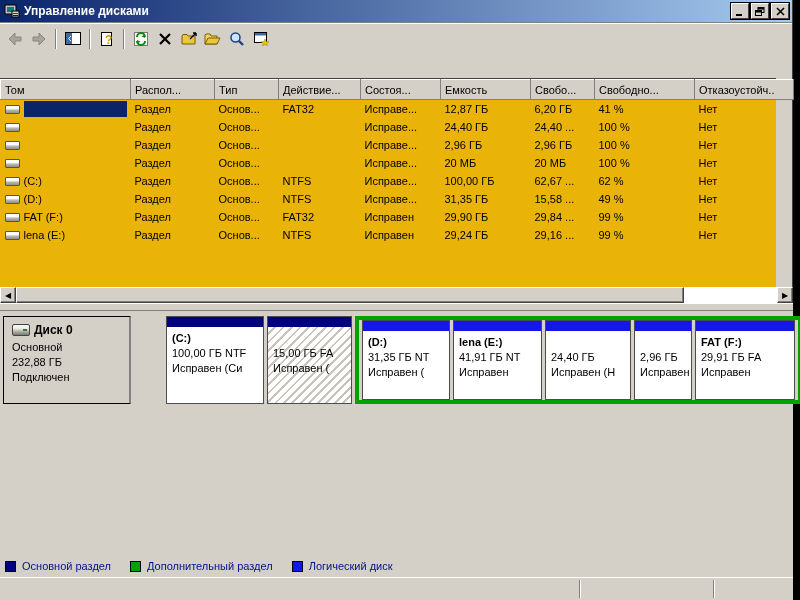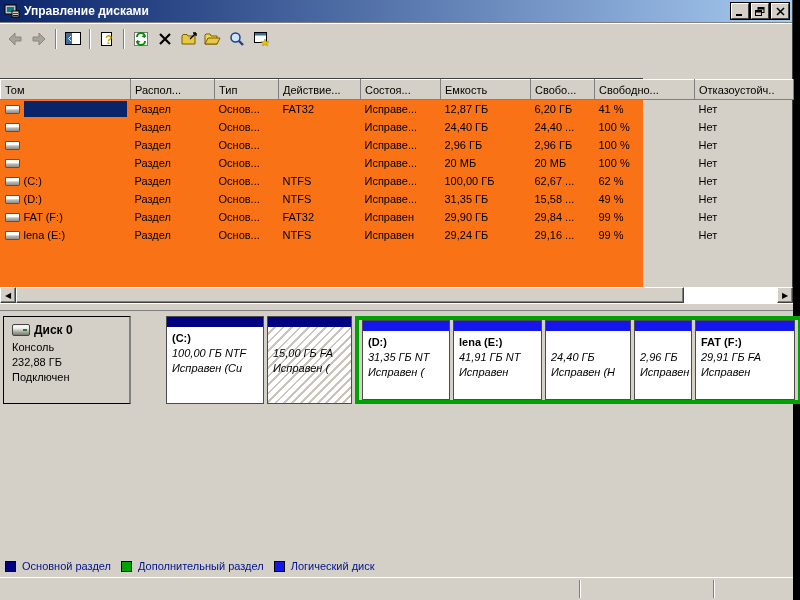--- a/index.html
+++ b/index.html
@@ -26,22 +26,22 @@
 
   
   .toolbar { height:32px; display:flex; align-items:center; padding-left:4px; gap:2px;
              border-top:1px solid #808080; background:#D4D0C8;
              box-shadow:inset 0 1px 0 #fff; }
   .tbtn { width:22px; height:22px; display:flex; align-items:center; justify-content:center; }
   .tsep { width:2px; height:20px; border-left:1px solid #808080; border-right:1px solid #fff;
           margin:0 3px; }
 
   
-  .listpane { position:absolute; left:0; top:78px; width:643px; height:225px;
-              background:#f97316; border-top:1px solid #404040; }
+  .listpane { position:absolute; left:0; top:78px; width:776px; height:225px;
+              background:#eab308; border-top:1px solid #404040; }
   table.vols { border-collapse:collapse; table-layout:fixed; width:793px; }
   table.vols th { height:20px; background:#D4D0C8; font-weight:normal; text-align:left;
                   padding:0 4px; overflow:hidden; white-space:nowrap;
                   border:1px solid; border-color:#fff #808080 #808080 #fff; }
   table.vols td { height:18px; padding:0 4px; overflow:hidden; white-space:nowrap;
                   vertical-align:middle; }
   .namecell { display:flex; align-items:center; gap:4px; height:18px; }
   .disk-ico { width:15px; height:9px; flex:none; border:1px solid #54544c; border-radius:1px;
               background:linear-gradient(#fdfdfd 35%,#b8b8b0 60%,#8f8f87); }
   .namelabel { flex:1; height:16px; line-height:16px; }
@@ -78,27 +78,27 @@
                      background:#2e7d32; }
   .dline { line-height:15px; }
 
   .parts { display:flex; align-items:stretch; height:88px; margin-left:3px; }
   .part { border:1px solid #4c4c4c; background:#fff; display:flex; flex-direction:column;
           margin-right:3px; overflow:hidden; }
   .band { height:10px; width:100%; flex:none; }
   .pbody { flex:1; padding:4px 2px 2px 5px; overflow:hidden; background:#fff; }
   .pbody.hatched { background:repeating-linear-gradient(135deg,#fff 0 4px,#c8c4bc 4px 6px); }
   .plabel { font-weight:bold; height:15px; line-height:15px; white-space:nowrap; overflow:hidden; }
-  .pline { height:15px; line-height:15px; white-space:nowrap; overflow:hidden;font-style:italic; }
+  .pline { height:15px; line-height:15px; white-space:nowrap; overflow:hidden; }
   .extframe { display:flex; border:4px solid #00A202; margin-right:3px; padding:0 0 0 3px;
               background:#D4D0C8; }
   .extframe .part:last-child { margin-right:3px; }
 
   
-  .legend { position:absolute; left:5px; bottom:5px; display:flex; align-items:center; gap:10px;
+  .legend { position:absolute; left:5px; bottom:5px; display:flex; align-items:center; gap:19px;
             color:#00128a; }
   .lg-item { display:flex; align-items:center; gap:6px; }
   .lg-sq { width:11px; height:11px; border:1px solid #000; flex:none; }
 
   
   .taskbar { position:absolute; left:0; top:577px; width:793px; height:23px; background:#D4D0C8;
              border-top:1px solid #fff; }
   .tk-div { position:absolute; top:2px; bottom:2px; width:2px;
             border-left:1px solid #808080; border-right:1px solid #fff; }
 
@@ -379,21 +379,21 @@
 
   <div class="splitter"></div>
 
   <div class="graphpane">
     <div class="diskrow">
       <div class="diskhdr">
         <div class="dtitle">
           <span class="drive-ico"></span>
           <span>Диск 0</span>
         </div>
-        <div class="dline">Консоль</div>
+        <div class="dline">Основной</div>
         <div class="dline">232,88 ГБ</div>
         <div class="dline">Подключен</div>
       </div>
 
       <div class="parts">
 
         <div class="part" style="width:98px">
           <div class="band" style="background-color: rgb(0, 0, 128);"></div>
           <div class="pbody">
             <div class="plabel">(C:)</div>

